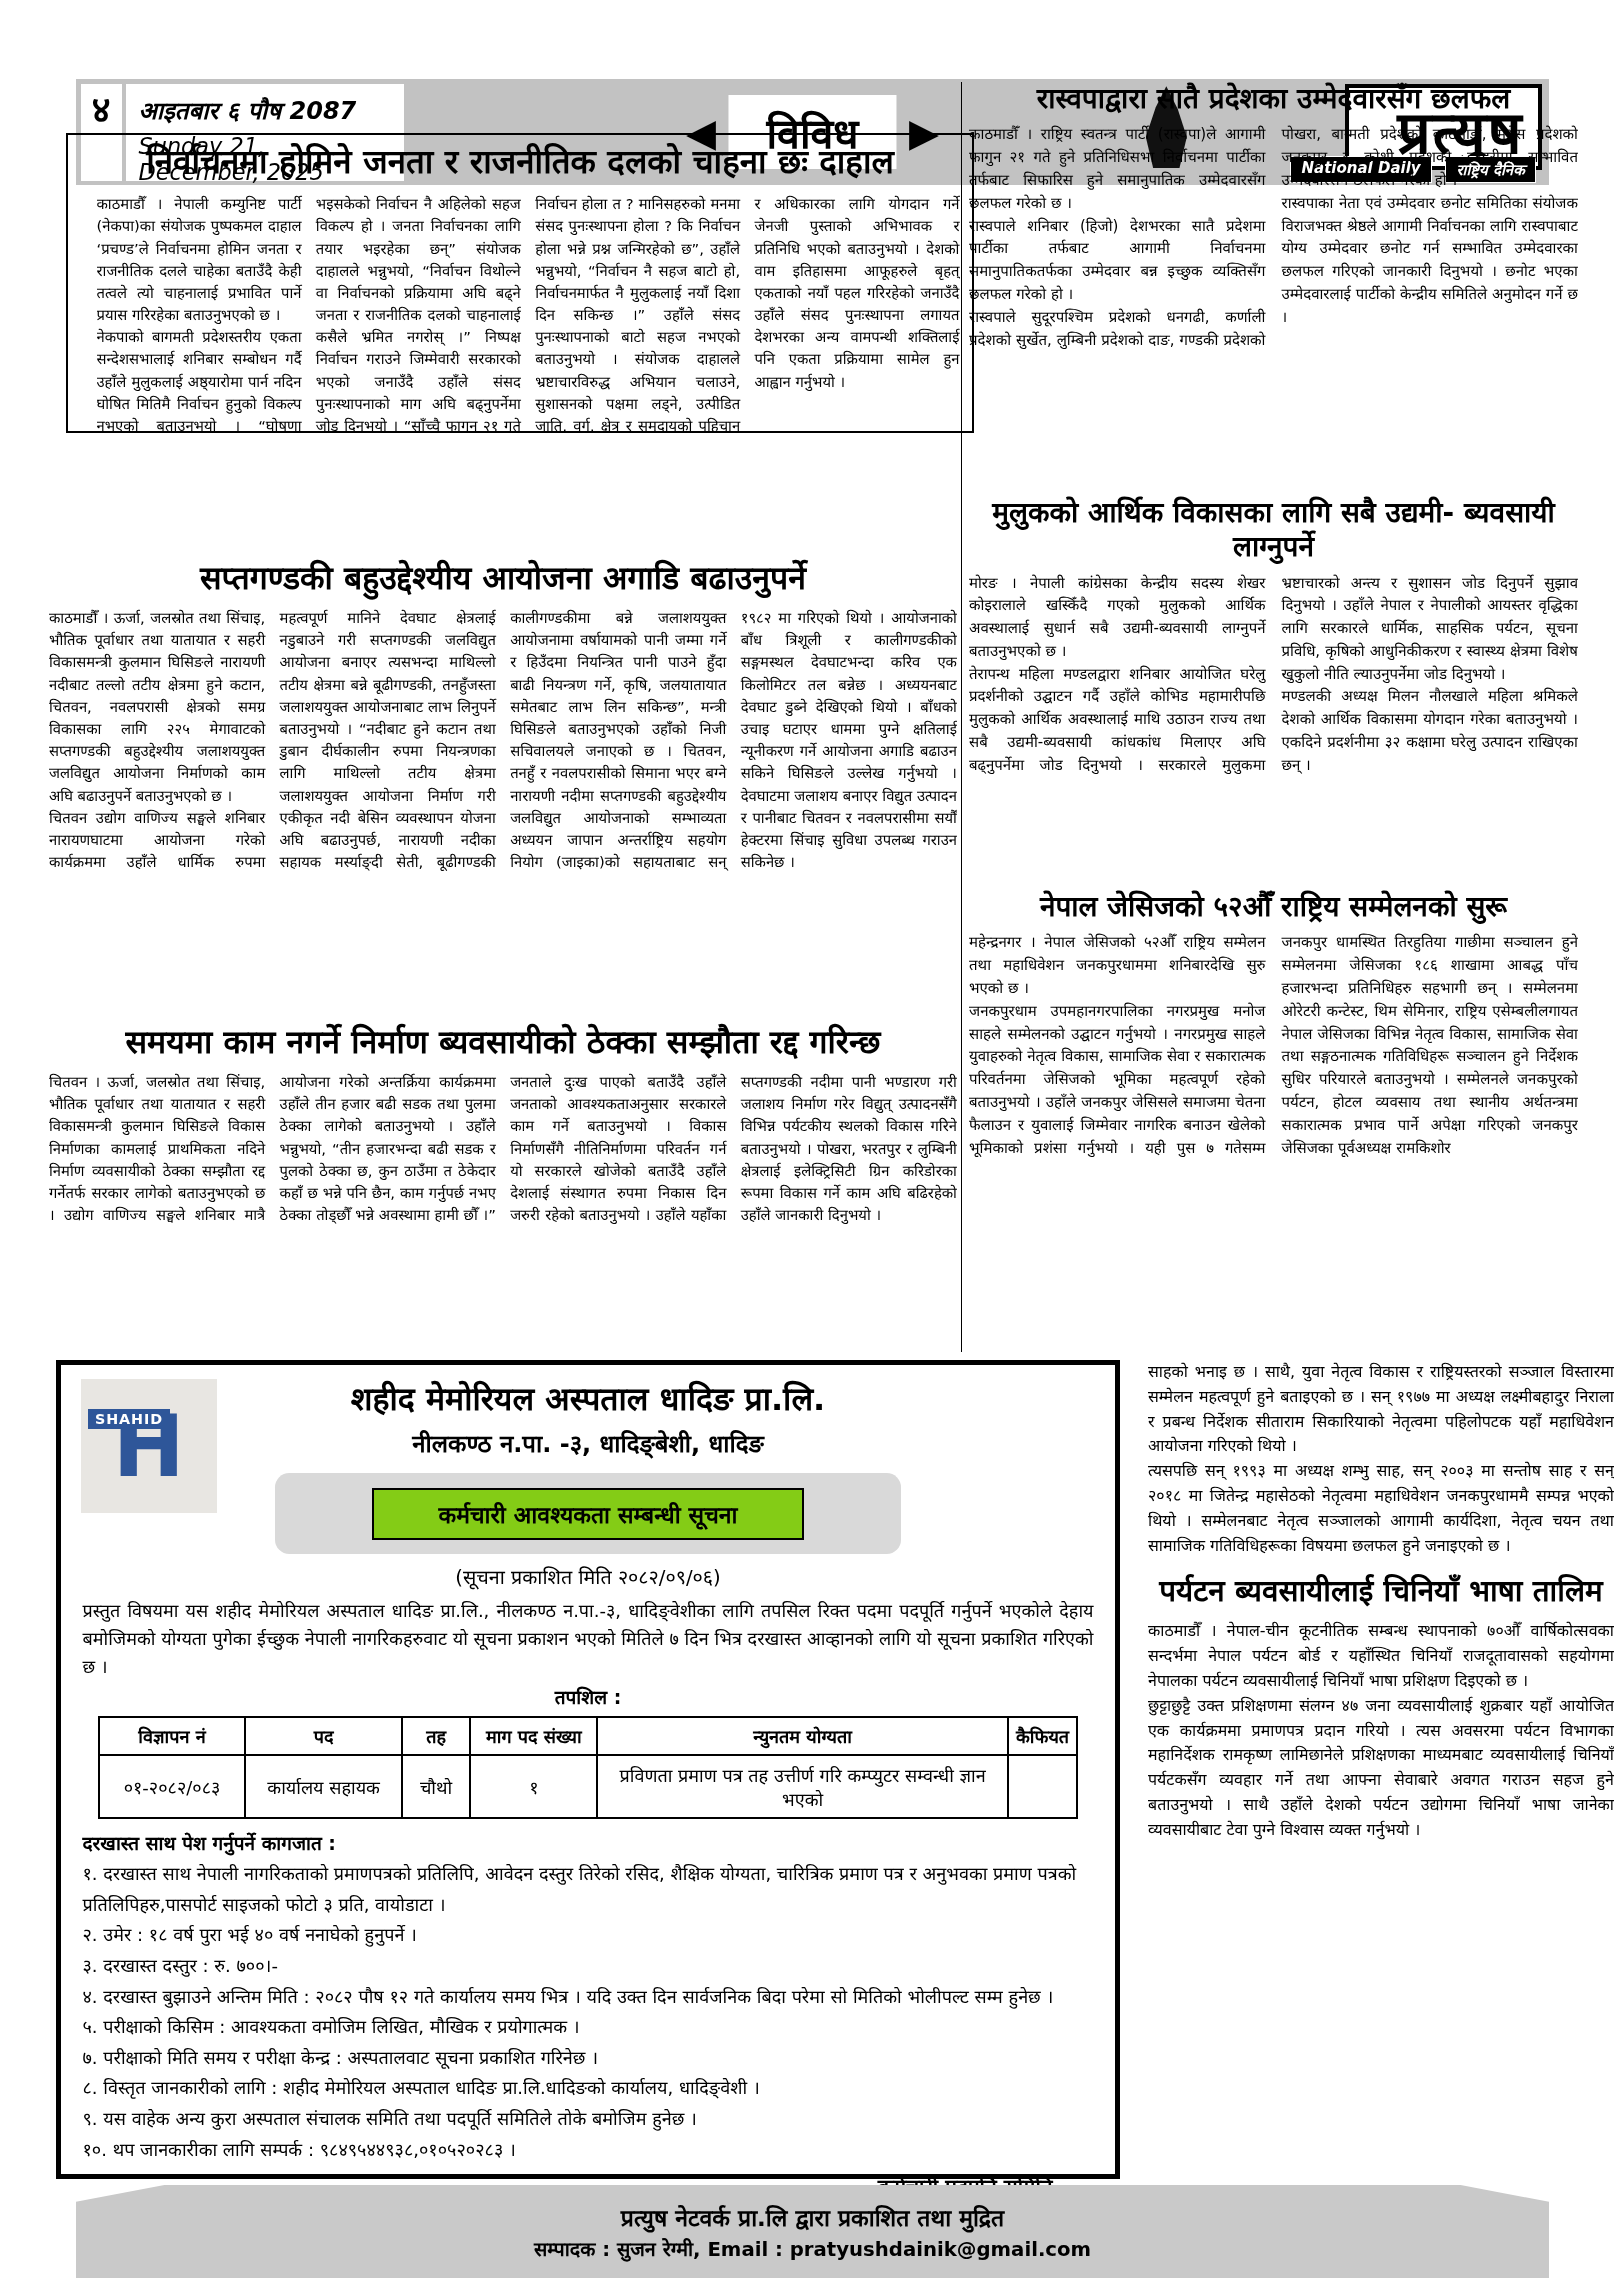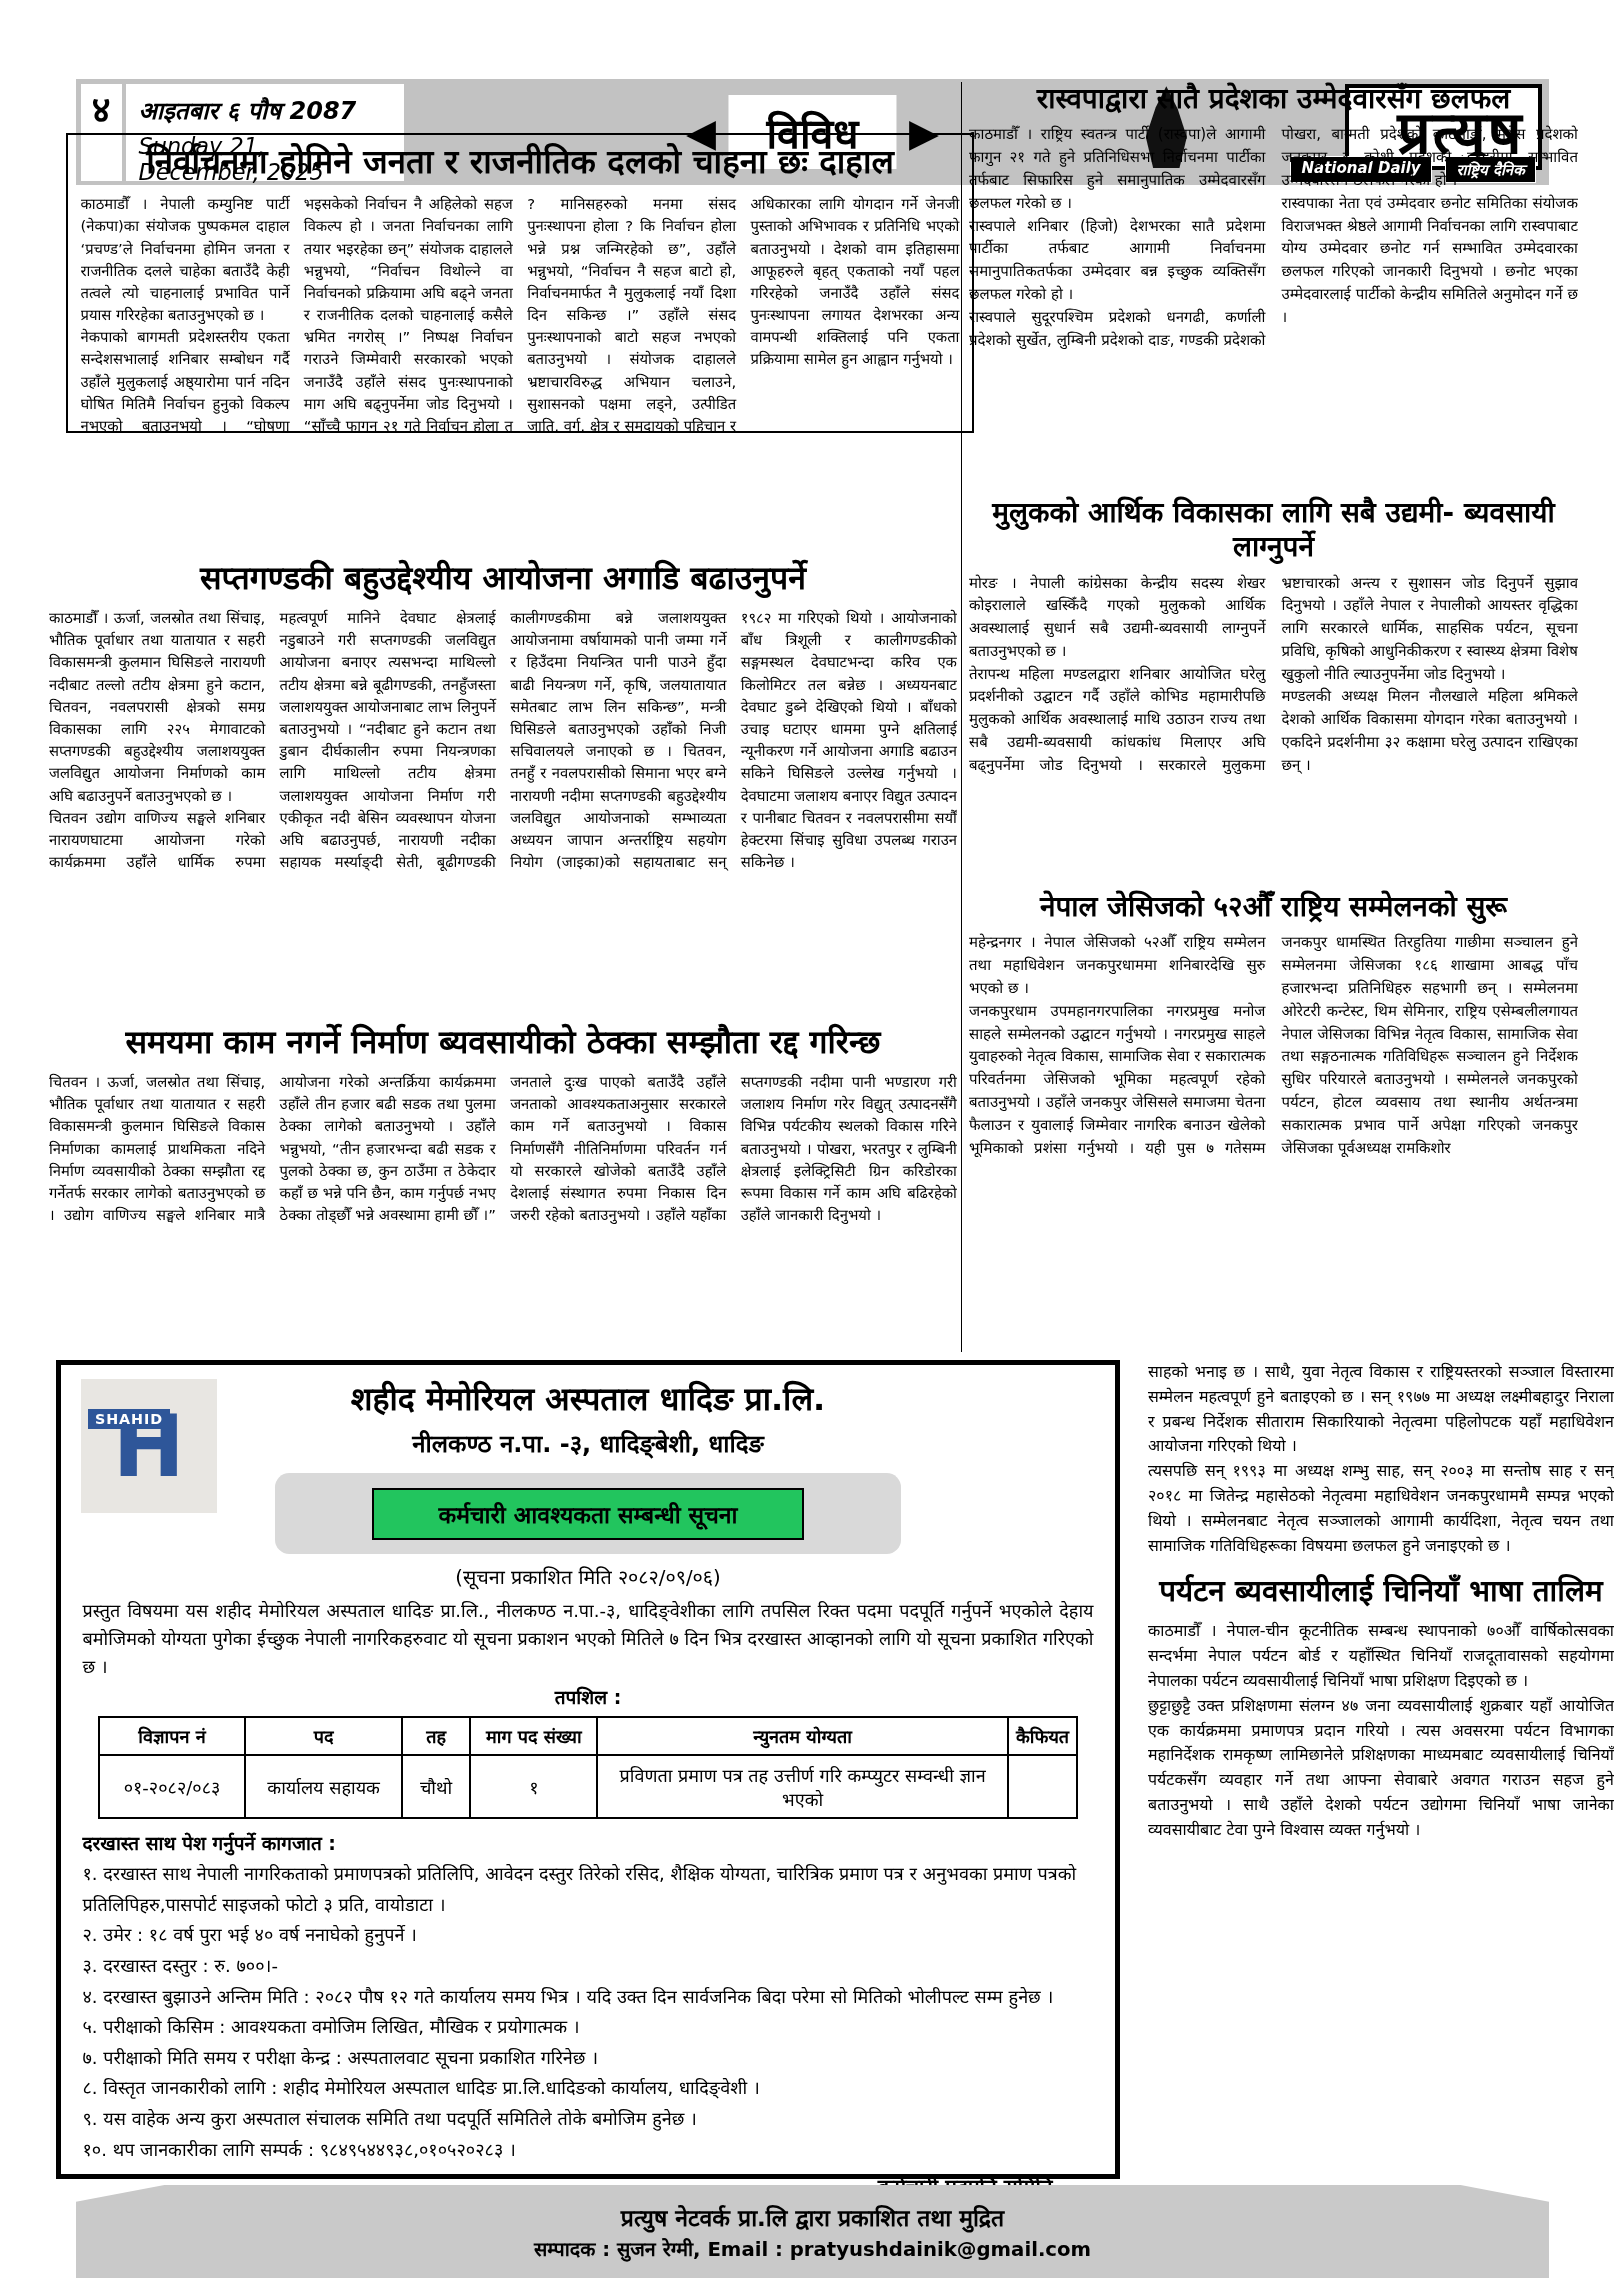--- a/index.html
+++ b/index.html
@@ -26,21 +26,21 @@
   .logo-badges{position:absolute;right:5.4px;bottom:-3.6px;display:flex;gap:12.5px;}
   .logo-badge{background:#000;color:#fff;border:1.8px solid #fff;font-size:15px;padding:2.7px 10.7px;font-style:italic;font-weight:700;}
   
   .article{position:absolute;box-sizing:border-box;overflow:hidden;}
   .headline{font-weight:700;text-align:center;line-height:1.22;}
   .a-body{text-align:justify;white-space:pre-line;overflow:hidden;}
   .cols-4{column-count:4;column-gap:14.3px;font-size:14.8px;line-height:1.5;}
   .cols-2{column-count:2;column-gap:16px;font-size:15px;line-height:1.52;}
   #a1{left:66px;top:133px;width:908px;height:300px;border:2.7px solid #000;padding:7.2px 12.5px;}
   #a1 .headline{font-size:33px;margin:0 0 10.7px;}
-  #a1 .a-body{height:315px;}
+  #a1 .a-body{height:315px;margin-left:16px;}
   #a2{left:49px;top:559px;width:908px;height:460px;}
   #a2 .headline{font-size:32px;margin:0 0 9px;}
   #a2 .a-body{height:398px;}
   #a3{left:49px;top:1023px;width:908px;height:330px;}
   #a3 .headline{font-size:32px;margin:0 0 9px;}
   #a3 .a-body{height:269px;}
   #r1{left:969px;top:82px;width:609px;height:412px;}
   #r1 .headline{font-size:28px;margin:0 0 7.2px;}
   #r1 .a-body{height:358px;}
   #r2{left:969px;top:496px;width:609px;height:392px;}
@@ -58,21 +58,21 @@
   .ad-box{position:absolute;left:56px;top:1360px;width:1064px;height:819px;border:5.4px solid #000;
     box-sizing:border-box;background:#fff;padding:9px 21.5px 7.2px;}
   .hospital-logo{position:absolute;left:19.7px;top:14.3px;width:136px;height:134px;background:#e8e6e2;
     display:flex;align-items:center;justify-content:center;}
   .hospital-logo .h-letter{font-size:86px;font-weight:700;color:#2e5699;line-height:1;}
   .hospital-logo .h-label{position:absolute;left:7.2px;top:30px;background:#2e5699;color:#fff;
     font-size:14.3px;font-weight:700;padding:1.8px 7.2px;letter-spacing:0.9px;}
   .ad-title{text-align:center;font-size:32px;font-weight:700;margin-top:1.8px;}
   .ad-address{text-align:center;font-size:24px;font-weight:700;margin-top:7.2px;}
   .notice-pill{width:62%;margin:14.3px auto 9px;background:#d9d9d9;border-radius:14.3px;padding:14.3px 0;}
-  .notice-inner{width:66%;margin:0 auto;background:#22c55e;border:2.2px solid #000;text-align:center;
+  .notice-inner{width:66%;margin:0 auto;background:#84cc16;border:2.2px solid #000;text-align:center;
     font-size:23px;font-weight:700;padding:8px 7.2px;}
   .ad-pubdate{text-align:center;font-size:19.7px;margin:3.6px 0 7.2px;}
   .ad-intro{font-size:18px;line-height:1.55;text-align:justify;white-space:pre-line;}
   .ad-tapasil{text-align:center;font-size:19px;font-weight:700;margin:3.6px 0 5.4px;}
   .vacancy-table{width:97%;margin:0 auto;border-collapse:collapse;font-size:18px;}
   .vacancy-table th,.vacancy-table td{border:2.2px solid #000;padding:6.3px 7.2px;text-align:center;}
   .vacancy-table th{font-weight:700;}
   .vacancy-table td.note-cell{text-align:left;padding:12.5px 9px;}
   .docs-heading{font-size:19px;font-weight:600;margin:10.7px 0 3.6px;}
   .doc-item{font-size:18px;line-height:1.7;}

